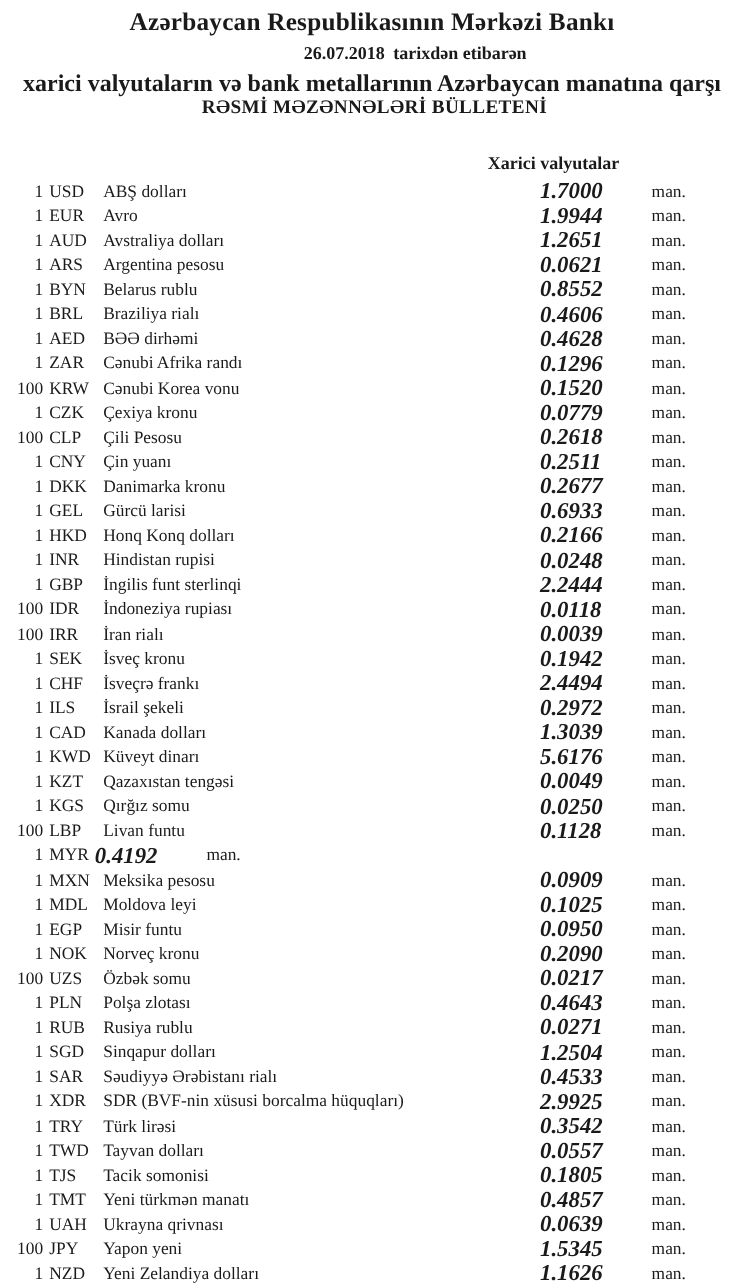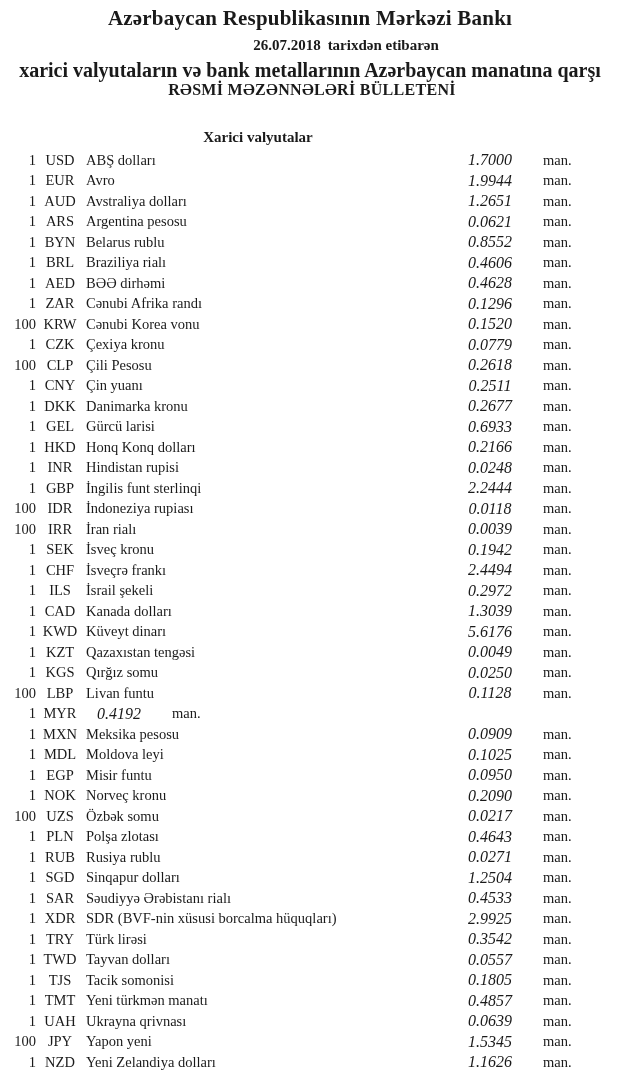--- a/index.html
+++ b/index.html
@@ -30,38 +30,38 @@
   .subtitle {
     position: absolute; top: 59px; left: 0; width: 100%;
     font-size: 20px; font-weight: bold;
   }
   .bulletin-title {
     position: absolute; top: 81px; left: 2px; width: 100%;
     font-size: 16px; font-weight: bold; letter-spacing: 0.3px;
   }
   .section-title {
     position: absolute; top: 129px; left: 0; width: 100%;
-    text-align: center; font-size: 15px; font-weight: bold;
+    text-align: right; font-size: 15px; font-weight: bold;
   }
   .rates-table {
     position: absolute; top: 150px; left: 0; width: 620px;
   }
   .row {
     display: flex;
     align-items: center;
     height: 20.51px;
     padding-right: 45px;
     font-size: 14.5px;
     white-space: nowrap;
   }
   .cell-nominal { width: 36px; text-align: right; flex: none; }
-  .cell-code    { width: 38px; text-align: center; margin-left: 5px; flex: none; }
+  .cell-code    { width: 38px; text-align: left; margin-left: 5px; flex: none; }
   .cell-name    { flex: 1; margin-left: 7px; overflow: hidden; }
-  .cell-rate    { width: 80px; text-align: center; flex: none;
-                  font-weight: normal; font-style: italic; font-size: 16px; }
+  .cell-rate    { width: 80px; text-align: left; flex: none;
+                  font-weight: bold; font-style: italic; font-size: 19px; }
   .cell-unit    { width: 32px; margin-left: 13px; flex: none; }
 </style>
 </head>
 <body style="color: rgb(26, 26, 26); background: rgb(255, 255, 255);">
 
 <div class="page">
 
   <div class="header">
     <div class="bank-title">Azərbaycan Respublikasının Mərkəzi Bankı</div>
     <div class="date-line">

